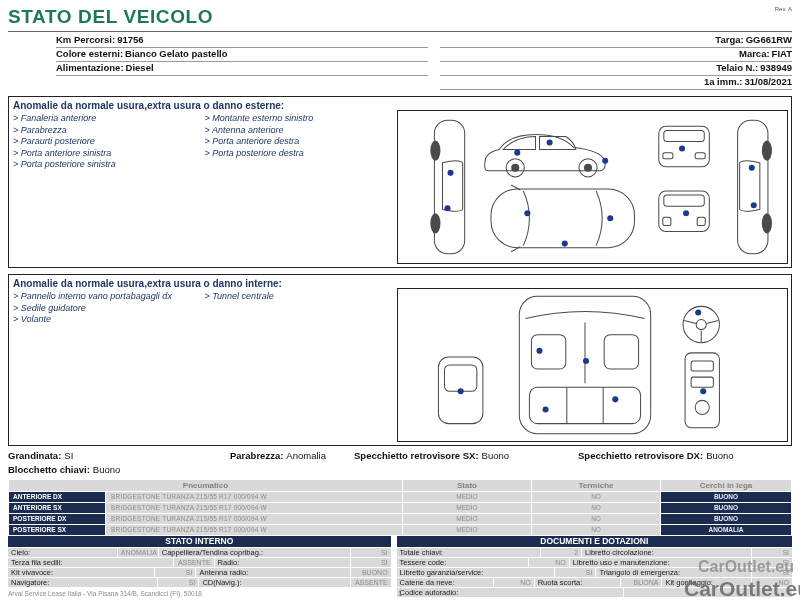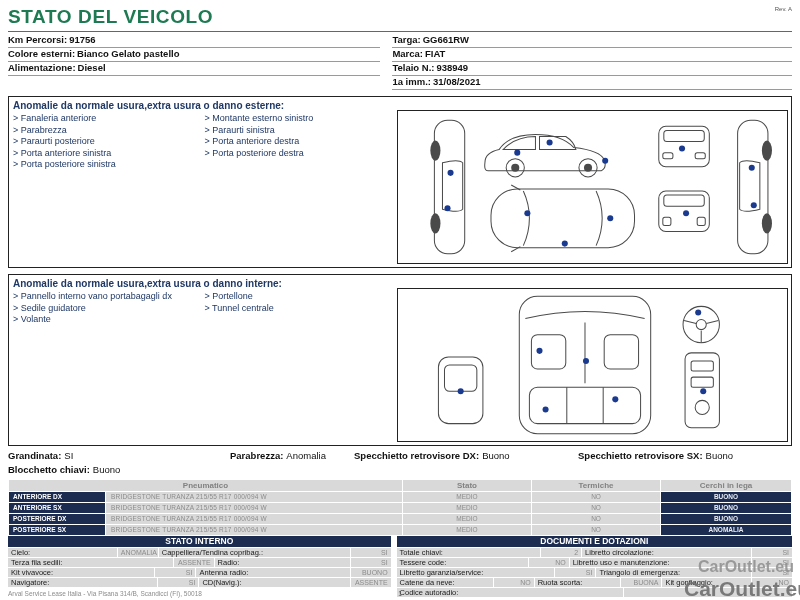--- a/index.html
+++ b/index.html
@@ -11,31 +11,31 @@
   }
   .page { position:absolute; inset:0; padding:6px 8px 4px; }
 
   
   .header { position:relative; border-bottom:1px solid #666; padding-bottom:3px; }
   .title { font-size:19px; font-weight:bold; color:#1e7a52; letter-spacing:.6px; }
   .rev { position:absolute; right:0; top:0; font-size:6px; color:#555; }
 
   
   .info-grid { display:flex; gap:12px; margin-top:2px; }
-  .info-col.l { flex:0 0 47.5%; }
-  .info-col.r { flex:1; }
+  .info-col.l { flex:0 0 47.5%;margin-left:48px; }
+  .info-col.r { flex:1;text-align:right; }
   .info-row { border-bottom:1px solid #9a9a9a; font-size:9.5px; font-weight:bold; line-height:12px; padding:0 0 1px; }
   .ival { margin-left:2px; }
 
   
   .anomaly-box { position:relative; border:1px solid #222; height:172px; margin-top:6px; }
   .anomaly-title { color:#1f3864; font-weight:bold; font-size:10px; padding:3px 4px 2px; }
   .anomaly-cols { display:flex; padding:0 4px; width:50%; }
   .alist { list-style:none; flex:1; }
-  .aitem { font-size:9px; color:#1f3864; line-height:11.5px; padding-left:11px; text-indent:-11px; }
+  .aitem { font-size:9px; color:#1f3864; line-height:11.5px; padding-left:11px; text-indent:-11px;font-style:italic; }
   .aitem::before { content:"> "; }
   .diagram-frame { position:absolute; left:49.6%; right:3px; top:13px; bottom:3px; border:1px solid #222; background:#fff; }
   .diagram-frame svg { width:100%; height:100%; display:block; }
 
   
   .summary { margin-top:4px; display:grid; grid-template-columns:222px 124px 224px 1fr; row-gap:2px; font-size:9.5px; line-height:12px; }
   .sum-pair b { font-weight:bold; }
   .sum-pair .sv { margin-left:3px; }
   .sum-pair.nl { grid-column:1; }
 
@@ -97,21 +97,21 @@
     <div class="anomaly-cols">
       <ul class="alist">
         <li class="aitem">Fanaleria anteriore</li>
         <li class="aitem">Parabrezza</li>
         <li class="aitem">Paraurti posteriore</li>
         <li class="aitem">Porta anteriore sinistra</li>
         <li class="aitem">Porta posteriore sinistra</li>
       </ul>
       <ul class="alist">
         <li class="aitem">Montante esterno sinistro</li>
-        <li class="aitem">Paraurti sinistra</li>
+        <li class="aitem">Antenna anteriore</li>
         <li class="aitem">Porta anteriore destra</li>
         <li class="aitem">Porta posteriore destra</li>
       </ul>
     </div>
     <div class="diagram-frame">
       <svg viewBox="0 0 385 148" preserveAspectRatio="xMidYMid meet">
         <g>
           <rect class="ln" x="36" y="8" width="30" height="132" rx="13"></rect>
           <ellipse class="fl" cx="37" cy="38" rx="5" ry="10"></ellipse>
           <ellipse class="fl" cx="37" cy="110" rx="5" ry="10"></ellipse>
@@ -171,21 +171,20 @@
 
   <div class="anomaly-box">
     <div class="anomaly-title">Anomalie da normale usura,extra usura o danno interne:</div>
     <div class="anomaly-cols">
       <ul class="alist">
         <li class="aitem">Pannello interno vano portabagagli dx</li>
         <li class="aitem">Sedile guidatore</li>
         <li class="aitem">Volante</li>
       </ul>
       <ul class="alist">
-        <li class="aitem">Portellone</li>
         <li class="aitem">Tunnel centrale</li>
       </ul>
     </div>
     <div class="diagram-frame">
       <svg viewBox="0 0 385 148" preserveAspectRatio="xMidYMid meet">
         <g>
           <rect class="ln" x="40" y="66" width="44" height="66" rx="10"></rect>
           <rect class="ln" x="46" y="74" width="32" height="26" rx="5"></rect>
         </g>
         <g>
@@ -220,22 +219,22 @@
             <circle class="dot" cx="297" cy="22" r="3"></circle>
           <circle class="dot" cx="302" cy="100" r="3"></circle>
         </g>
       </svg>
     </div>
   </div>
 
   <div class="summary">
     <span class="sum-pair"><b>Grandinata:</b><span class="sv">SI</span></span>
     <span class="sum-pair"><b>Parabrezza:</b><span class="sv">Anomalia</span></span>
+    <span class="sum-pair"><b>Specchietto retrovisore SX:</b><span class="sv">Buono</span></span>
     <span class="sum-pair"><b>Specchietto retrovisore DX:</b><span class="sv">Buono</span></span>
-    <span class="sum-pair"><b>Specchietto retrovisore SX:</b><span class="sv">Buono</span></span>
     <span class="sum-pair nl"><b>Blocchetto chiavi:</b><span class="sv">Buono</span></span>
   </div>
 
   <table class="tire-table">
     <colgroup>
         <col style="width:96px">
         <col>
         <col style="width:128px">
         <col style="width:128px">
         <col style="width:130px">

